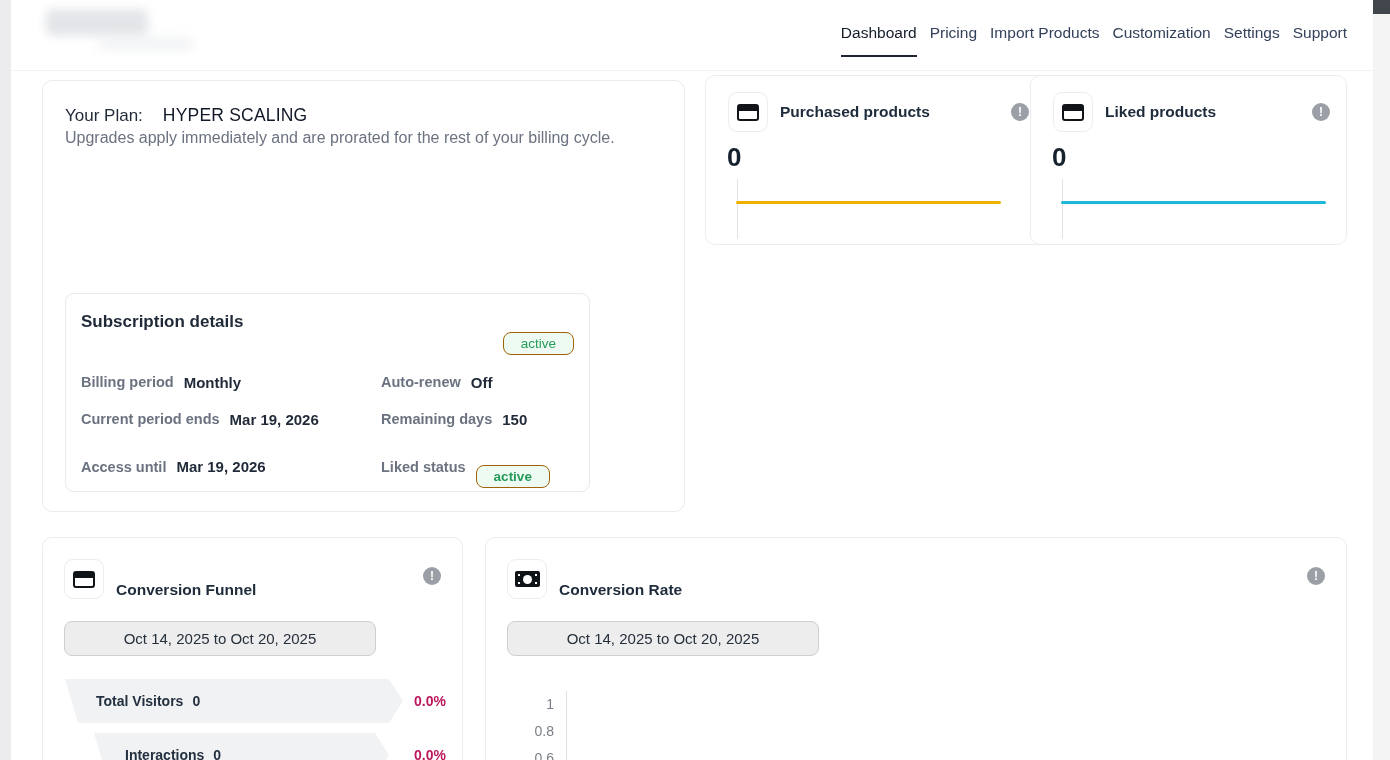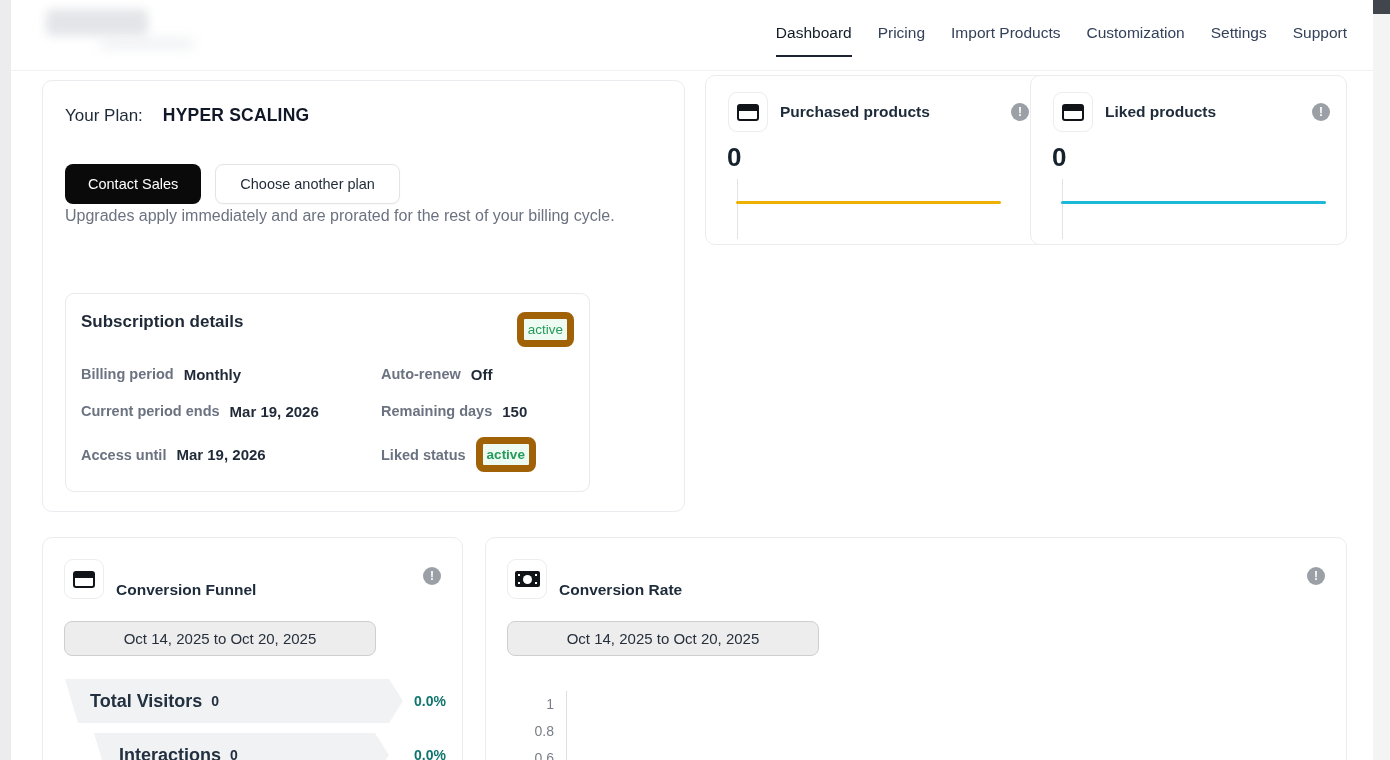--- a/index.html
+++ b/index.html
@@ -11,40 +11,40 @@
   }
   
   .left-strip { position:absolute; left:0; top:0; width:11px; height:760px; background:#ececee; }
   .scrollbar { position:absolute; right:0; top:0; width:17px; height:760px; background:#f4f4f5; }
   .scroll-thumb { position:absolute; top:0; left:0; width:17px; height:14px; background:#41464d; }
 
   
   .header { position:absolute; left:11px; top:0; right:17px; height:71px; background:#fff; border-bottom:1px solid #f2f2f3; }
   .logo-blob { position:absolute; left:35px; top:9px; width:102px; height:27px; background:#dfe1e5; border-radius:6px; filter:blur(5px); opacity:.85; }
   .logo-blob2 { position:absolute; left:88px; top:38px; width:95px; height:11px; background:#e7e9ec; border-radius:5px; filter:blur(6px); opacity:.6; }
-  .nav { position:absolute; right:26px; top:24px; display:flex; gap:26px; align-items:flex-start;text-align:right; }
+  .nav { position:absolute; right:26px; top:24px; display:flex; gap:13px; align-items:flex-start;text-align:right; }
   .nav-item { display:block; font-size:15.5px; color:#33415a; padding-bottom:13px; cursor:pointer; text-decoration:none; white-space:nowrap; }
   .nav-item.active { color:#121c28; border-bottom:2px solid #1b2430; }
 
   
   .card { position:absolute; background:#fff; border:1px solid #ececf0; border-radius:10px; }
 
   
   .plan-card { left:42px; top:80px; width:643px; height:432px; padding:14px 22px; }
   .plan-title-row { font-size:17px; color:#1f2937; margin-top:10px; }
-  .plan-name { font-weight:700; font-size:17.5px; color:#111827; margin-left:8px; letter-spacing:.2px;padding-left:12px; }
+  .plan-name { font-weight:400; font-size:17.5px; color:#111827; margin-left:8px; letter-spacing:.2px;padding-left:12px; }
   .plan-buttons { display:flex; gap:14px; margin-top:38px; }
   .btn-dark { background:#0a0a0a; color:#fff; border:none; border-radius:8px; height:40px; padding:0 23px; font-size:14.5px; font-family:inherit; cursor:pointer; }
   .btn-light { background:#fff; color:#1f2937; border:1px solid #e4e4e7; border-radius:8px; height:40px; padding:0 24px; font-size:14.5px; font-family:inherit; cursor:pointer; box-shadow:0 1px 2px rgba(0,0,0,.03); }
   .plan-note { font-size:16px; line-height:1.55; color:#6b7280; max-width:585px; }
 
   .sub-card { position:absolute; left:22px; top:212px; width:525px; height:199px; border:1px solid #e9e9ee; border-radius:9px; padding:18px 15px; }
   .sub-head { display:flex; justify-content:space-between; align-items:flex-start; }
   .sub-title { font-size:17px; font-weight:600; color:#1f2937; }
-  .badge-green { display:inline-block; background:#eefbf2; border:7px solid #a16207; color:#259a5a; font-size:13.5px; border-radius:8px; padding:3px 4px; }
+  .badge-green { display:inline-block; background:#eefbf2; border:1px solid #a16207; color:#259a5a; font-size:13.5px; border-radius:8px; padding:3px 17px;margin-top:20px; }
   .sub-grid { display:grid; grid-template-columns:300px 300px; row-gap:15px; margin-top:16px; }
   .field { display:flex; align-items:center; gap:10px; min-height:22px;font-weight:bold; }
   .field-label { font-size:14.5px; color:#6b7280; }
   .field-value { font-size:15px; color:#1f2937; }
   .warn-box { position:absolute; left:15px; top:152px; background:#fefbe8; border:1px solid #f2e3a6; border-radius:8px; padding:7px 12px; font-size:15px; color:#c05a1d; white-space:nowrap; }
 
   
   .stat-card { top:75px; height:170px; }
   .stat-head { position:absolute; left:22px; top:16px; right:16px; height:40px; display:flex; align-items:center; }
   .icon-box { width:40px; height:40px; border:1px solid #eceded; border-radius:9px; display:flex; align-items:center; justify-content:center; flex:0 0 auto; }
@@ -63,23 +63,23 @@
   
   .funnel-card { left:42px; top:537px; width:421px; height:300px; }
   .rate-card { left:485px; top:537px; width:862px; height:300px; }
   .chart-head { position:absolute; left:21px; top:21px; right:21px; height:40px; display:flex; align-items:flex-end; }
   .date-btn { position:absolute; left:21px; top:83px; width:312px; height:35px; background:#ededee; border:1px solid #cfcfd2; border-radius:8px; font-size:15px; color:#26303b; font-family:inherit; cursor:pointer; }
 
   .band { position:absolute; height:44px; background:#f1f2f4; display:flex; align-items:center;
           clip-path:polygon(0 0, calc(100% - 14px) 0, 100% 50%, calc(100% - 14px) 100%, 13px 100%); }
   .band-1 { left:22px; top:141px; width:338px; padding-left:25px; }
   .band-2 { left:51px; top:195px; width:295px; padding-left:25px; }
-  .band-label { font-size:18px; font-weight:700; color:#23303f; }
+  .band-label { font-size:14px; font-weight:700; color:#23303f;margin-left:6px; }
   .band-count { font-size:14px; font-weight:700; color:#23303f; margin-left:9px; }
-  .band-pct { position:absolute; width:40px; text-align:right; font-size:14px; font-weight:700; color:#0f766e; right:16px; }
+  .band-pct { position:absolute; width:40px; text-align:right; font-size:14px; font-weight:700; color:#be185d; right:16px; }
   .pct-1 { top:155px; } .pct-2 { top:209px; }
 
   .y-ticks { position:absolute; left:35px; top:156px; width:33px; text-align:right; }
   .y-ticks div { font-size:14px; color:#7a7f87; height:27px; line-height:20px; }
   .y-axis { position:absolute; left:80px; top:153px; width:1px; height:110px; background:#e0e0e3; }
 </style>
 </head>
 <body>
 
 <div class="page">
@@ -94,24 +94,20 @@
       <a class="nav-item">Customization</a>
       <a class="nav-item">Settings</a>
       <a class="nav-item">Support</a>
     </nav>
   </div>
 
   <section class="card plan-card">
     <div class="plan-title-row">
       <span>Your Plan:</span><span class="plan-name">HYPER SCALING</span>
     </div>
-    <div class="plan-buttons">
-      <button class="btn-dark">Contact Sales</button>
-      <button class="btn-light">Choose another plan</button>
-    </div>
     <p class="plan-note">Upgrades apply immediately and are prorated for the rest of your billing cycle.</p>
 
     <div class="sub-card">
       <div class="sub-head">
         <div class="sub-title">Subscription details</div>
         <span class="badge-green">active</span>
       </div>
       <div class="sub-grid">
         <div class="field">
           <span class="field-label">Billing period</span>

